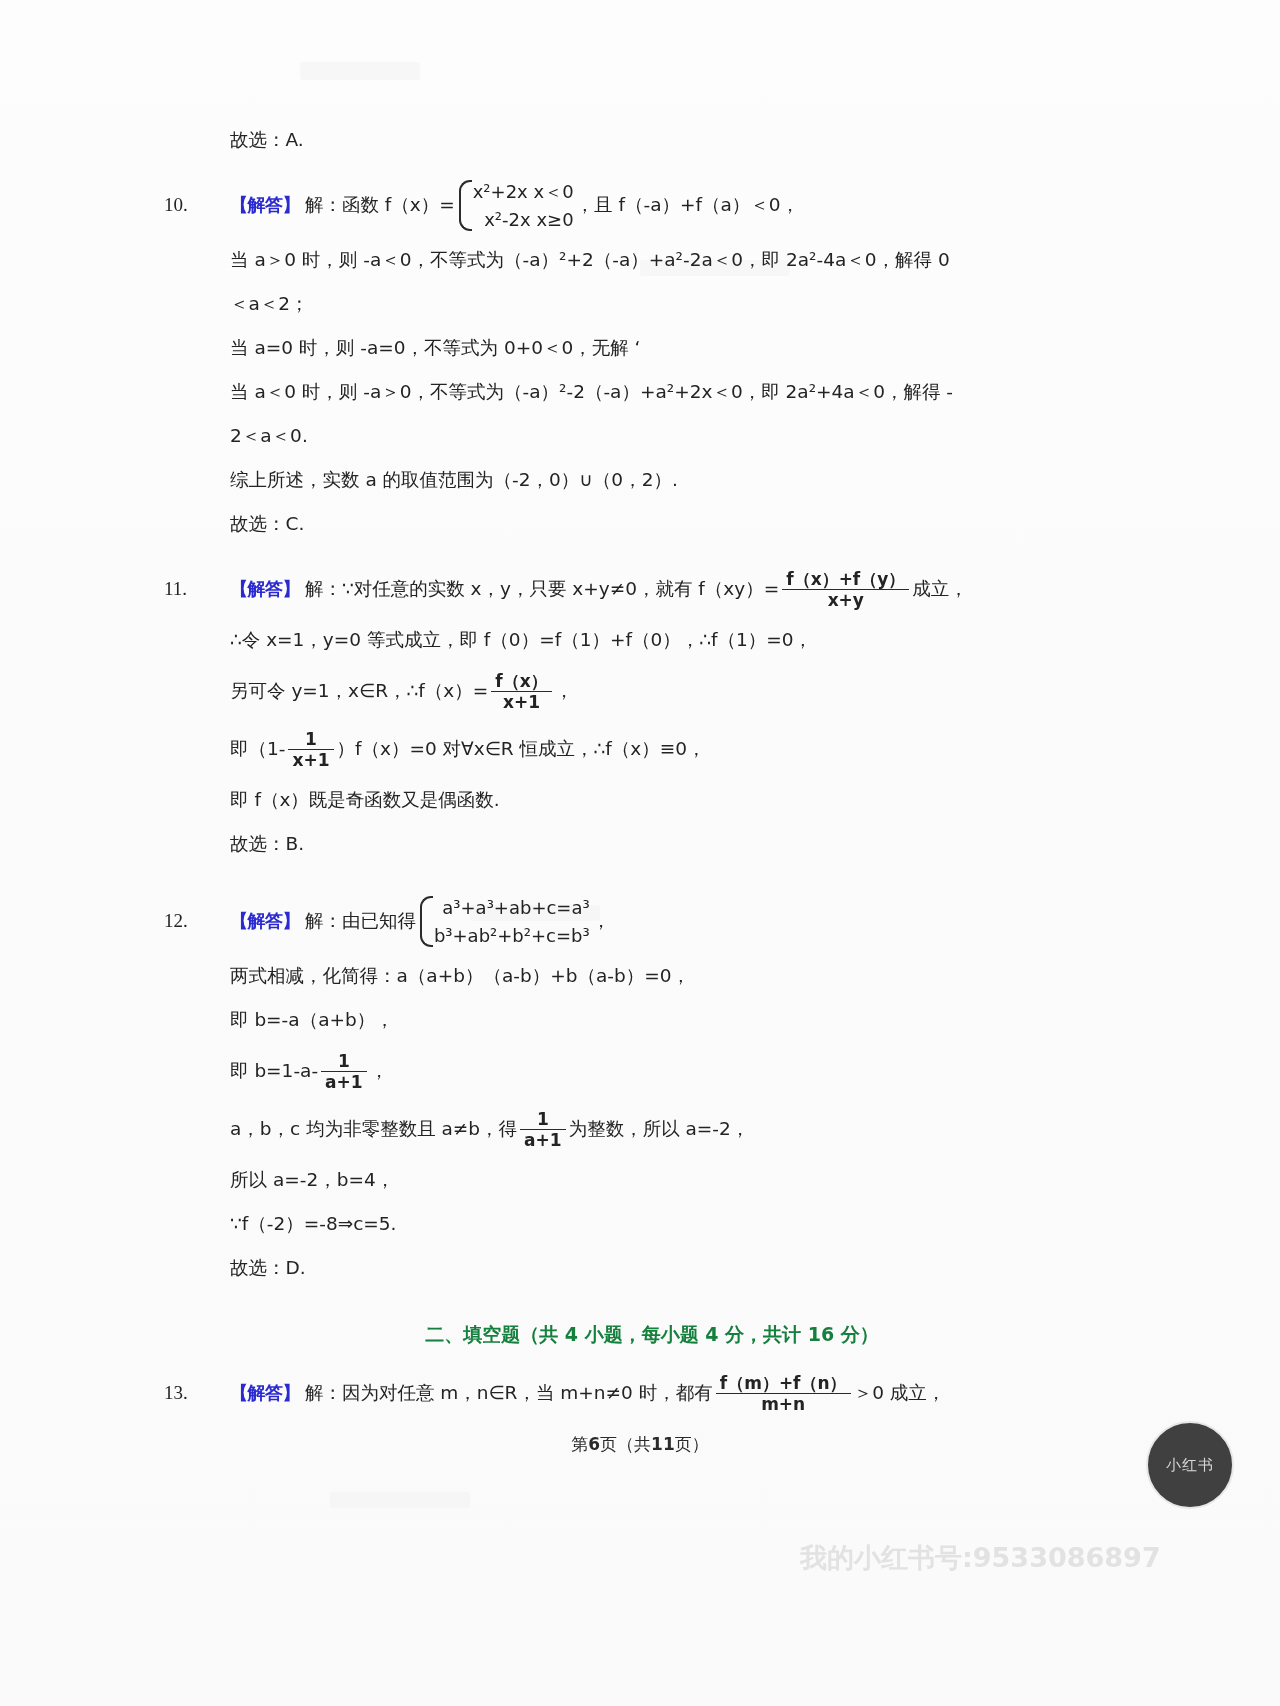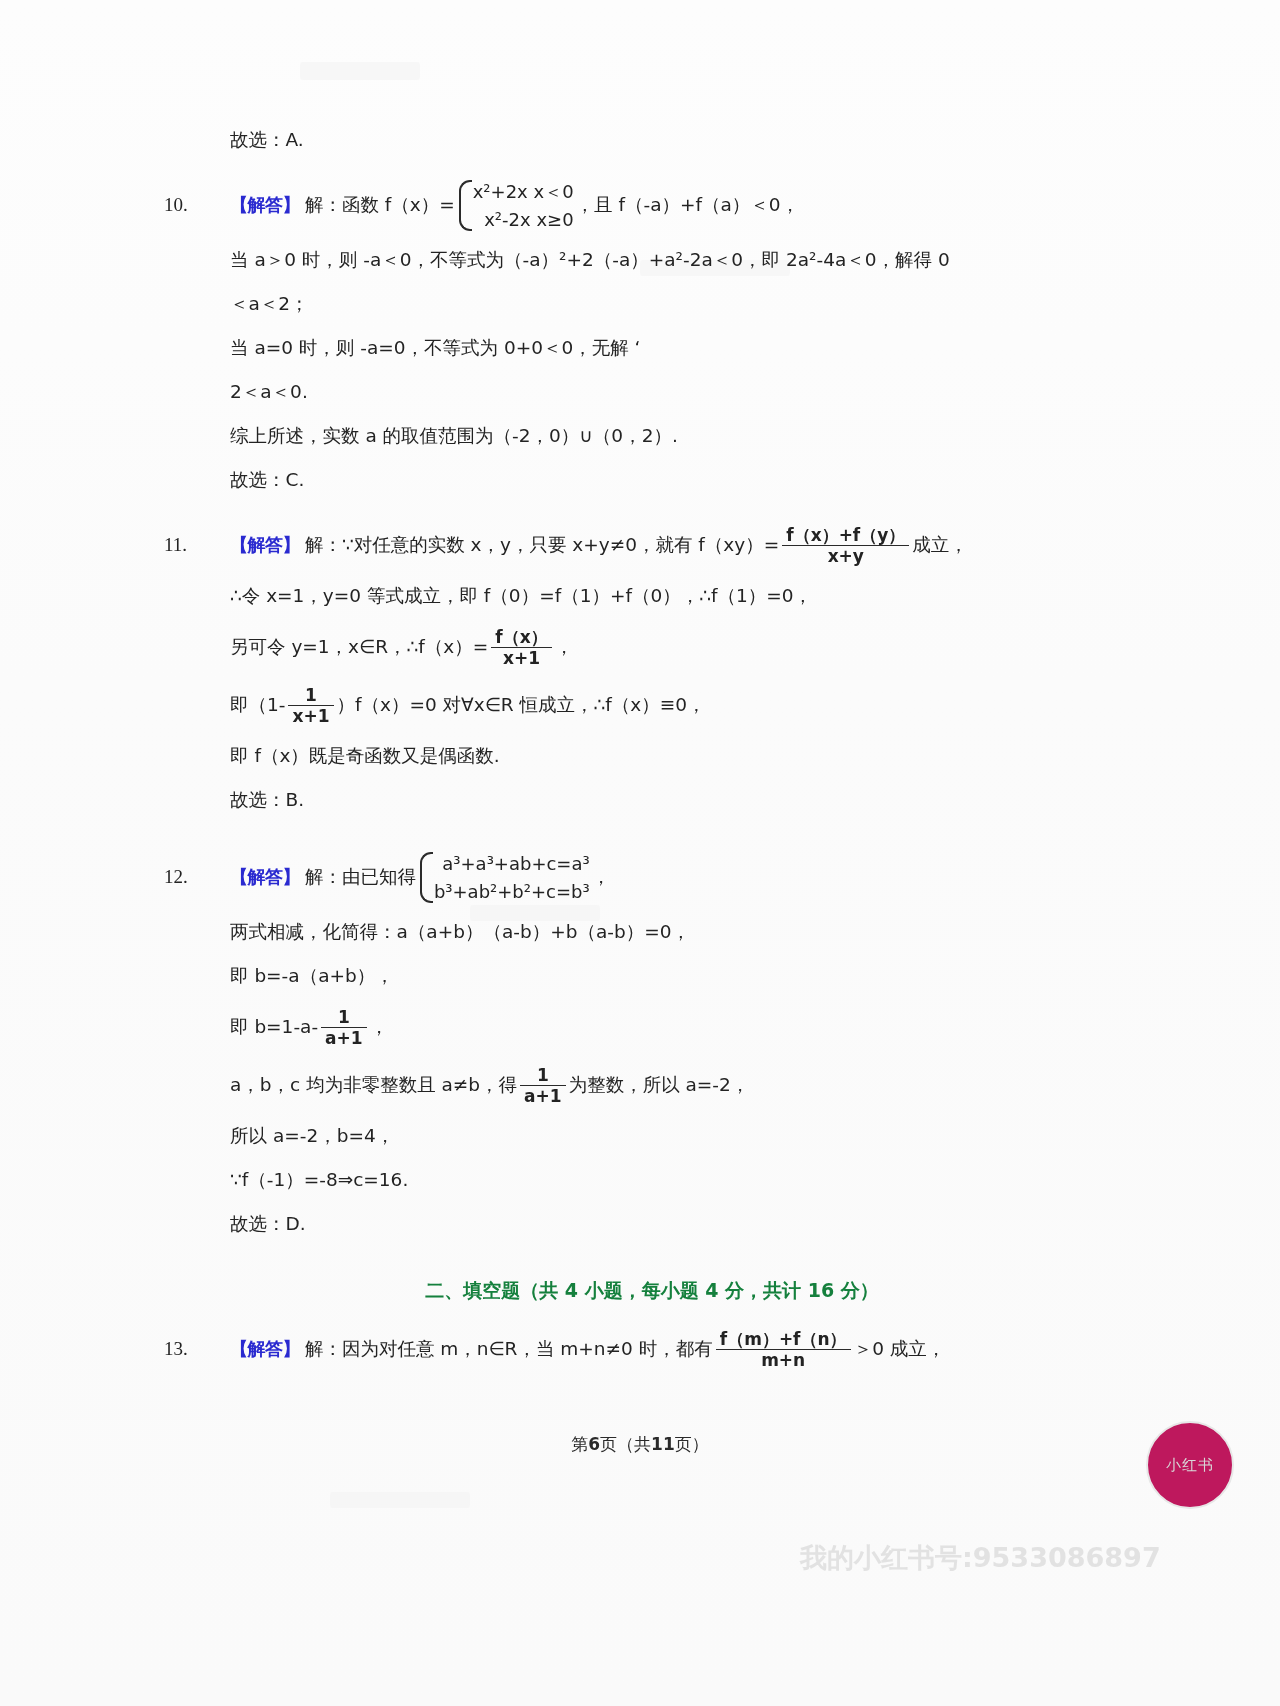--- a/index.html
+++ b/index.html
@@ -123,21 +123,21 @@
 
   
   .stamp {
     position: absolute;
     right: 46px;
     top: 1421px;
     width: 84px;
     height: 84px;
     border-radius: 50%;
     border: 2px solid #e7e7e7;
-    background: #be185d;
+    background: #404040;
     display: flex;
     align-items: center;
     justify-content: center;
     color: #d8d8d8;
     font-family: "DejaVu Sans", sans-serif;
     font-size: 15px;
     letter-spacing: 1px;
   }
   .watermark {
     position: absolute;
@@ -177,20 +177,21 @@
 
   <div class="blk">
     <div class="line indent tall" style="margin-top:10px;">
       <span class="num">10.</span>
       <span class="tag">【解答】</span>
       <span class="cn">解：函数 f（x）=</span><span class="sys"><span class="row">x²+2x  x＜0</span><span class="row">x²-2x  x≥0</span></span><span class="cn">，且 f（-a）+f（a）＜0，</span>
     </div>
     <div class="line indent"><span class="cn">当 a＞0 时，则 -a＜0，不等式为（-a）²+2（-a）+a²-2a＜0，即 2a²-4a＜0，解得 0</span></div>
     <div class="line indent"><span class="cn">＜a＜2；</span></div>
     <div class="line indent"><span class="cn">当 a=0 时，则 -a=0，不等式为 0+0＜0，无解 ‘</span></div>
+    <div class="line indent"><span class="cn">当 a＜0 时，则 -a＞0，不等式为（-a）²-2（-a）+a²+2x＜0，即 2a²+4a＜0，解得 -</span></div>
     <div class="line indent"><span class="cn">2＜a＜0.</span></div>
     <div class="line indent"><span class="cn">综上所述，实数 a 的取值范围为（-2，0）∪（0，2）.</span></div>
     <div class="line indent"><span class="cn">故选：C.</span></div>
   </div>
 
   <div class="blk">
     <div class="line indent tall2" style="margin-top:14px;">
       <span class="num">11.</span>
       <span class="tag">【解答】</span>
       <span class="cn">解：∵对任意的实数 x，y，只要 x+y≠0，就有 f（xy）=</span><span class="frac"><span class="nu">f（x）+f（y）</span><span class="de">x+y</span></span><span class="cn">成立，</span>
@@ -214,21 +215,21 @@
     </div>
     <div class="line indent"><span class="cn">两式相减，化简得：a（a+b）（a-b）+b（a-b）=0，</span></div>
     <div class="line indent"><span class="cn">即 b=-a（a+b），</span></div>
     <div class="line indent tall2">
       <span class="cn">即 b=1-a-</span><span class="frac"><span class="nu">1</span><span class="de">a+1</span></span><span class="cn">，</span>
     </div>
     <div class="line indent tall2">
       <span class="cn">a，b，c 均为非零整数且 a≠b，得</span><span class="frac"><span class="nu">1</span><span class="de">a+1</span></span><span class="cn">为整数，所以 a=-2，</span>
     </div>
     <div class="line indent"><span class="cn">所以 a=-2，b=4，</span></div>
-    <div class="line indent"><span class="cn">∵f（-1）=-8⇒c=16.</span></div>
+    <div class="line indent"><span class="cn">∵f（-2）=-8⇒c=5.</span></div>
     <div class="line indent"><span class="cn">故选：D.</span></div>
   </div>
 
   <div class="line section-head">二、填空题（共 4 小题，每小题 4 分，共计 16 分）</div>
 
   <div class="blk">
     <div class="line indent tall2" style="margin-top:8px;">
       <span class="num">13.</span>
       <span class="tag">【解答】</span>
       <span class="cn">解：因为对任意 m，n∈R，当 m+n≠0 时，都有</span><span class="frac"><span class="nu">f（m）+f（n）</span><span class="de">m+n</span></span><span class="cn">＞0 成立，</span>

